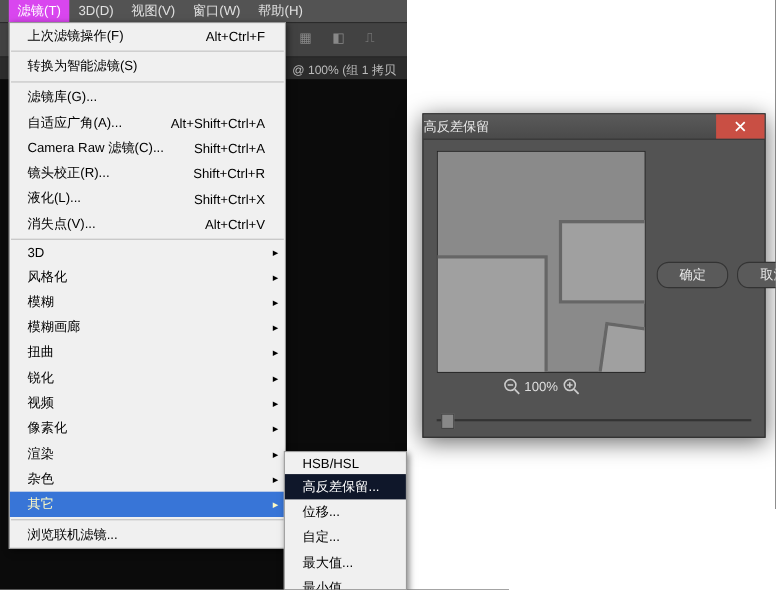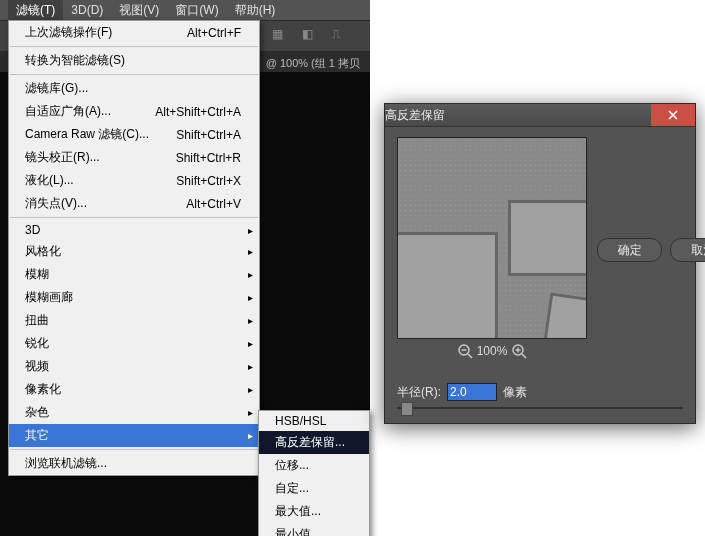--- a/index.html
+++ b/index.html
@@ -1,19 +1,19 @@
 <!DOCTYPE html>
 <html><head>
 <meta charset="utf-8">
 <style>
 body{margin:0;background:#fff;font-family:"Microsoft YaHei",Arial,sans-serif;font-size:12px;width:705px;height:536px;position:relative;overflow:hidden}
 .ps-area{position:absolute;left:0;top:0;width:370px;height:536px;background:#1a1a1a}
 .menubar{display:flex;background:#535353;height:20px;align-items:center;padding-left:8px;color:#e0e0e0;font-size:12px;gap:0}
 .menubar span{padding:2px 8px;cursor:default}
-.menubar span.active{background:#404040;color:#fff}
+.menubar span.active{background:#d946ef;color:#fff}
 .toolbar{height:30px;background:#424242;border-top:1px solid #2a2a2a;border-bottom:1px solid #2a2a2a;display:flex;align-items:center;justify-content:flex-end;padding-right:20px;gap:12px}
 .toolbar .ticon{width:18px;height:18px;color:#888}
 .infobar{height:22px;background:#2c2c2c;color:#bbb;font-size:11px;display:flex;align-items:center;justify-content:flex-end;padding-right:10px}
 .canvas-area{position:absolute;left:0;top:72px;right:0;bottom:0;background:#0b0b0b}
 .watermark{position:absolute;left:50px;top:340px;color:#333;font-size:12px}
 .dropdown{position:absolute;left:8px;top:20px;width:250px;background:#f0f0f0;border:1px solid #999;box-shadow:2px 2px 6px rgba(0,0,0,.5);font-size:12px;color:#000}
 .dropdown .item{display:flex;justify-content:space-between;align-items:center;padding:3px 18px 3px 16px;position:relative;white-space:nowrap}
 .dropdown .item.highlighted{background:#3875d7;color:#fef9c3}
 .dropdown .sep{height:1px;background:#c0c0c0;margin:2px 1px}
 .dropdown .arrow::after{content:"▸";position:absolute;right:6px;font-size:10px}
@@ -115,20 +115,23 @@
       <div class="item arrow">
         <span>锐化</span>
       </div>
       <div class="item arrow">
         <span>视频</span>
       </div>
       <div class="item arrow">
         <span>像素化</span>
       </div>
       <div class="item arrow">
+        <span>渲染</span>
+      </div>
+      <div class="item arrow">
         <span>杂色</span>
       </div>
       <div class="item highlighted arrow">
         <span>其它</span>
       </div>
       <div class="sep"></div>
       <div class="item">
         <span>浏览联机滤镜...</span>
       </div>
     </div>
@@ -179,22 +182,17 @@
     </div>
     <div class="right-col">
       <div class="ps-btn">确定</div>
       <div class="ps-btn">取消</div>
       <div class="check-row">
         <div class="check-box">✓</div>
         <span>预览(P)</span>
       </div>
     </div>
   </div>
-  <div class="radius-row">
-    <span>半径(R):</span>
-    <input class="sel" value="2.0" style="">
-    <span>像素</span>
-  </div>
   <div class="slider-track">
     <div class="slider-thumb"></div>
   </div>
   <div style="height:14px"></div>
 </div>
 
 </body></html>

